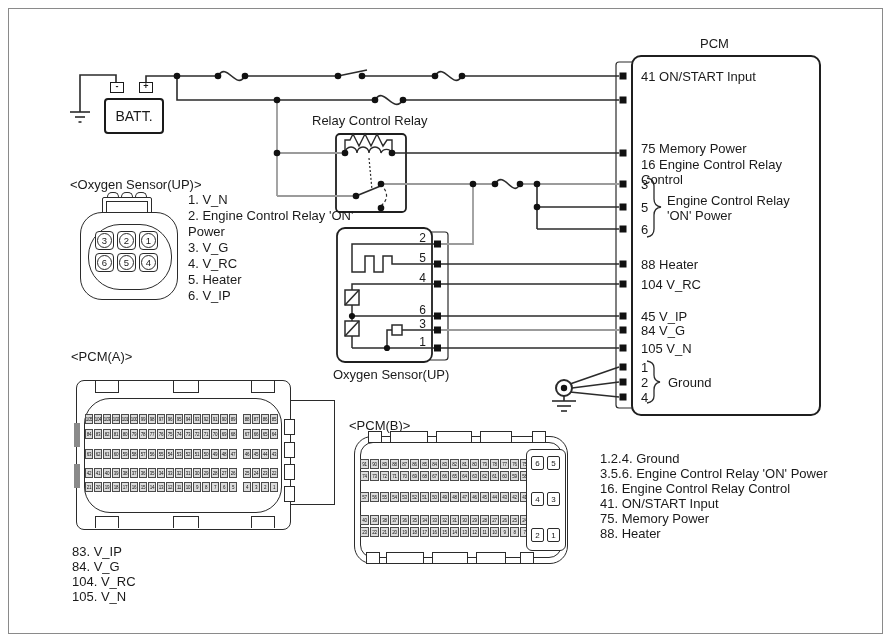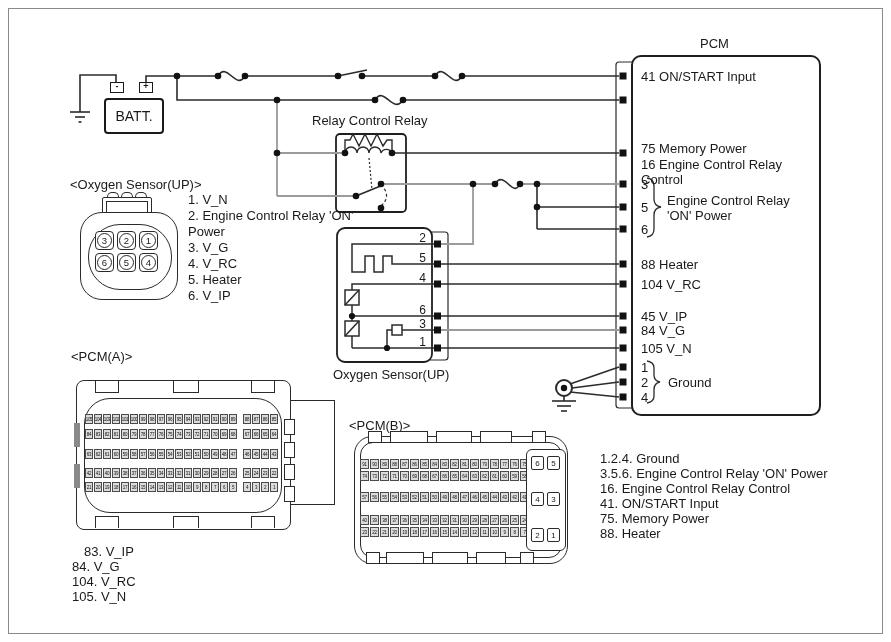--- a/index.html
+++ b/index.html
@@ -443,21 +443,21 @@
         </div>
       <div class="grp right">
           <div class="cell">4</div>
           <div class="cell">3</div>
           <div class="cell">2</div>
           <div class="cell">1</div>
         </div>
     </div>
   </div>
   <div class="lbl" style="left:72px;top:544px;">
-      <div class="legend-item" style="line-height:15px;margin-left:12px;">83. V_IP</div>
+      <div class="legend-item" style="line-height:15px;">83. V_IP</div>
       <div class="legend-item" style="line-height:15px;">84. V_G</div>
       <div class="legend-item" style="line-height:15px;">104. V_RC</div>
       <div class="legend-item" style="line-height:15px;">105. V_N</div>
     </div>
 
   <div class="lbl" style="left:349px;top:418px;">&lt;PCM(B)&gt;</div>
   <div>
     <div class="pb-outer"></div>
     <div class="pb-inner"></div>
     <div class="pb-tab" style="left:368px;top:431px;width:12px;"></div>

